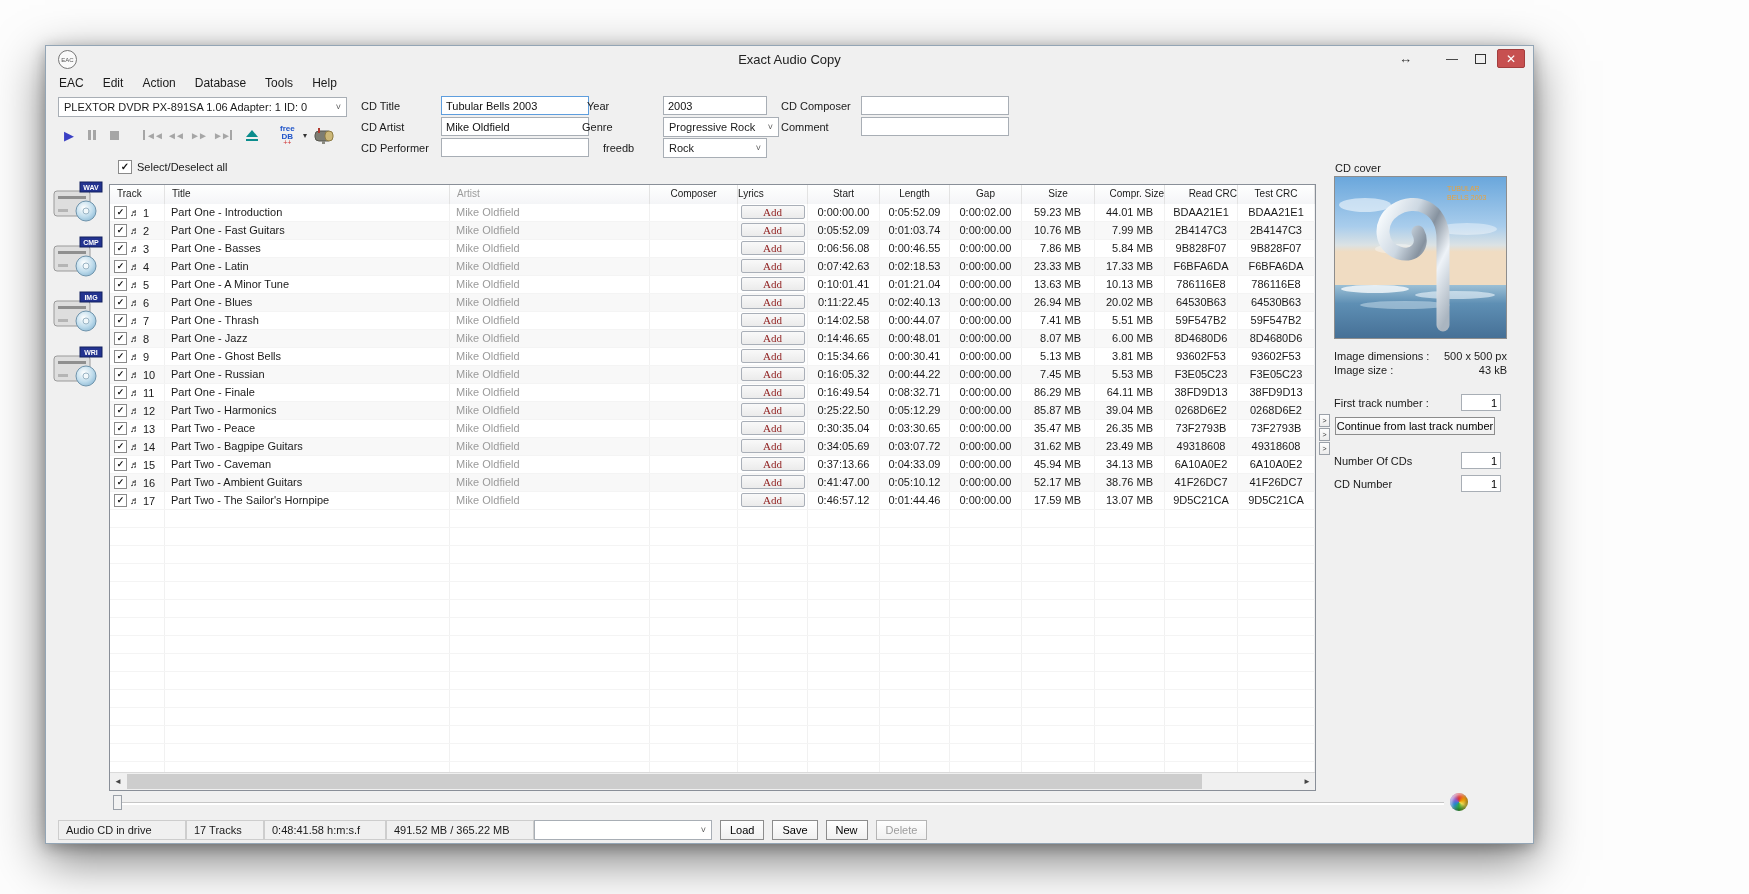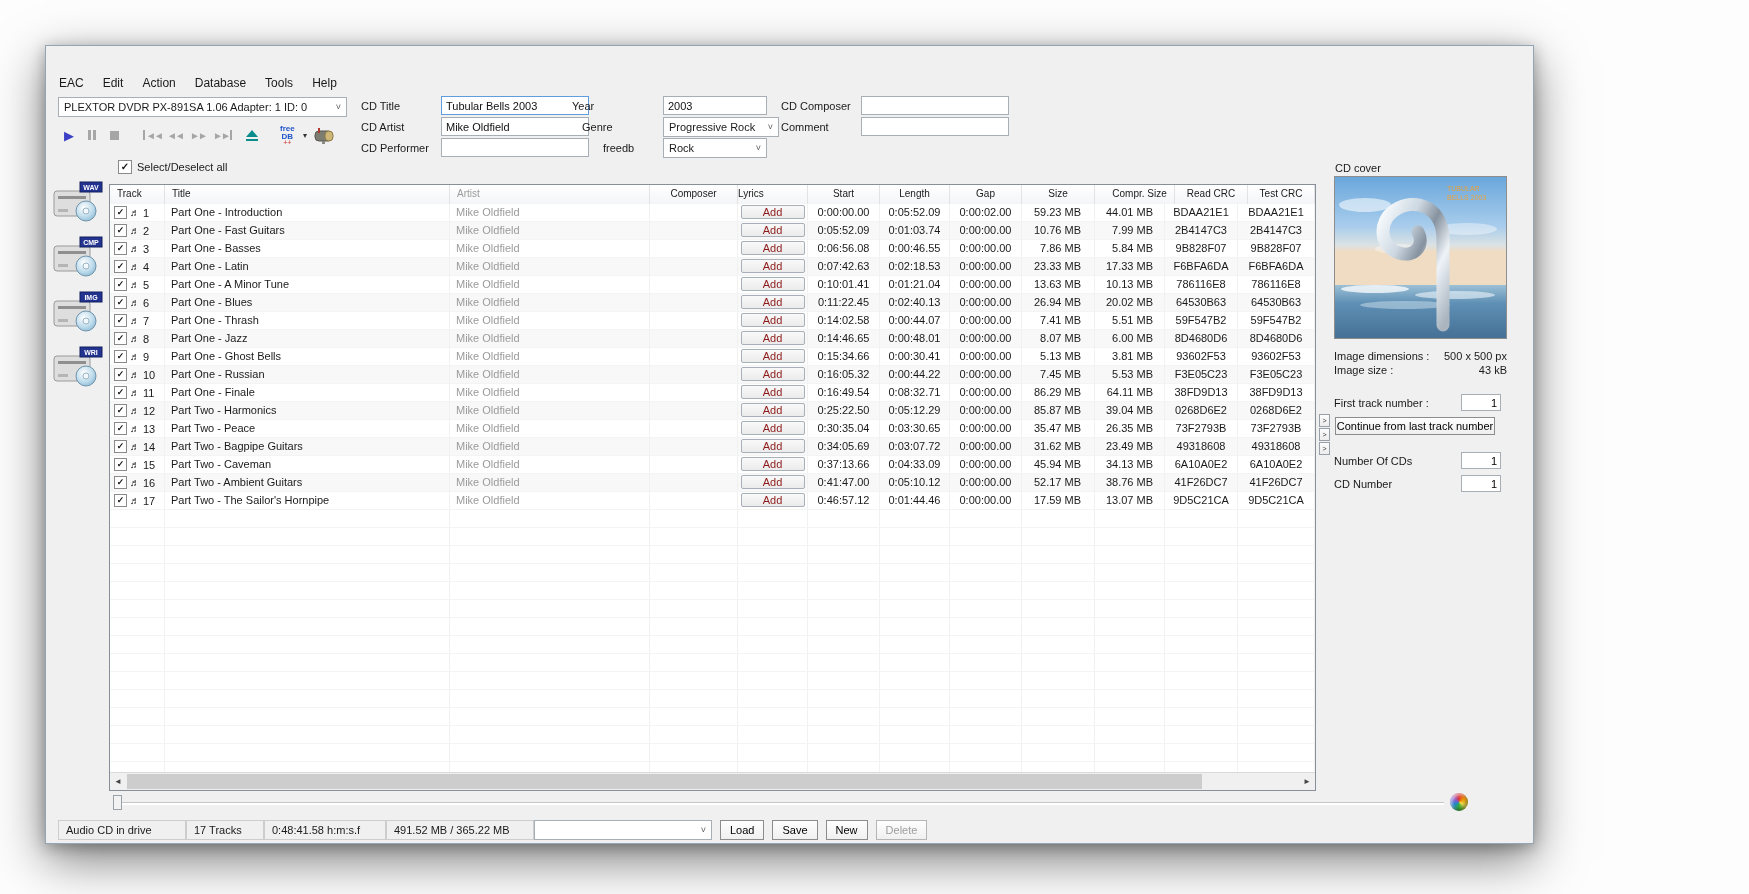--- a/index.html
+++ b/index.html
@@ -55,21 +55,21 @@
   .tcell{box-sizing:border-box;border-right:1px solid #f1f1f1;overflow:hidden;white-space:nowrap}
   .c-track{width:55px}.c-title{width:285px;padding-left:6px}.c-artist{width:200px;padding-left:6px;color:#9b9b9b}
   .c-composer{width:88px}.c-lyrics{width:70px}.c-start{width:72px;text-align:center}
   .c-length{width:70px;text-align:center}.c-gap{width:72px;text-align:center}
   .c-size{width:73px;text-align:right;padding-right:13px}.c-compr{width:70px;text-align:right;padding-right:11px}
   .c-rcrc{width:73px;text-align:center}.c-tcrc{width:71px;text-align:center;flex:1}
   .h-title{padding-left:6px}
   .trackcell{display:flex;align-items:center;gap:3px;padding-left:4px}
   .cb{width:11px;height:11px;background:#fff;border:1px solid #8a8a8a;font-size:9px;line-height:10px;text-align:center;color:#111;flex:none;font-weight:bold}
   .note{font-size:10px;color:#222;flex:none}
-  .addbtn{display:block;margin:1px auto 0;width:64px;height:14px;line-height:12px;text-align:center;font-size:11px;color:#8e1b1b;background:linear-gradient(#f9f9f9,#ebebeb);border:1px solid #a9afb8;border-radius:2px;padding:0;font-family:Liberation Sans, sans-serif}
+  .addbtn{display:block;margin:1px auto 0;width:64px;height:14px;line-height:12px;text-align:center;font-size:11px;color:#8e1b1b;background:linear-gradient(#f9f9f9,#ebebeb);border:1px solid #a9afb8;border-radius:2px;padding:0;font-family:Liberation Serif, serif}
   .hscroll{position:absolute;left:0;right:0;bottom:0;height:17px;background:#f0f0f0;border-top:1px solid #dadada}
   .hs-arrow{position:absolute;top:1px;width:16px;height:15px;display:flex;align-items:center;justify-content:center;font-size:8px;color:#444}
   .hs-thumb{position:absolute;left:17px;top:1px;height:15px;width:1075px;background:#cdcdcd}
   
   .chevcol{position:absolute;left:1273px;top:368px;display:flex;flex-direction:column}
   .chev{width:11px;height:13px;border:1px solid #9aa0a8;background:linear-gradient(#fdfdfd,#ececec);font-size:7px;line-height:11px;text-align:center;color:#333;margin-bottom:1px;box-sizing:border-box}
   
   .rpanel{position:absolute;left:1287px;top:116px;width:176px;font-size:11px}
   .cover{position:absolute;left:1px;top:14px;width:173px;height:163px;border:1px solid #8d8d8d;box-sizing:border-box;overflow:hidden}
   .kv{position:absolute;left:1px;right:2px;display:flex;justify-content:space-between}
@@ -88,20 +88,32 @@
   .scombo{position:relative;width:178px;height:20px;background:#fff;border:1px solid #a8aeb5;box-sizing:border-box}
   .scombo .arrow{position:absolute;right:5px;top:4px;font-size:9px;color:#555}
   .sbtn{height:20px;margin-left:8px;border:1px solid #8c8c8c;background:linear-gradient(#fefefe,#f0f0f0);font:11px "Liberation Sans",sans-serif;padding:0 9px}
   .sbtn.disabled{color:#9c9c9c;border-color:#b5b5b5}
 </style>
 </head>
 <body>
 
 <div class="window">
 
+  <div class="titlebar">
+    <div class="eac-logo">EAC</div>
+    <div class="tb-title">Exact Audio Copy</div>
+    <div class="winbtns">
+      <span class="resize-glyph">↔</span>
+      <span class="wbtn">—</span>
+      <span class="wbtn">
+          <i class="max-box"></i>
+        </span>
+      <span class="wbtn close">✕</span>
+    </div>
+  </div>
 
   <div class="menubar" id="menubar">
       <div class="menu-item">EAC</div>
       <div class="menu-item">Edit</div>
       <div class="menu-item">Action</div>
       <div class="menu-item">Database</div>
       <div class="menu-item">Tools</div>
       <div class="menu-item">Help</div>
     </div>
 
@@ -110,21 +122,21 @@
     <span class="arrow">˅</span>
   </div>
 
   <span class="lbl" style="left:315px;top:54px">CD Title</span>
   <input class="txt focused" style="left: 395px; top: 50px; width: 148px;" value="Tubular Bells 2003">
   <span class="lbl" style="left:315px;top:75px">CD Artist</span>
   <input class="txt" style="left: 395px; top: 71px; width: 148px;" value="Mike Oldfield">
   <span class="lbl" style="left:315px;top:96px">CD Performer</span>
   <input class="txt" style="left: 395px; top: 92px; width: 148px;" value="">
 
-  <span class="lbl" style="left:526px;top:54px">Year</span>
+  <span class="lbl" style="left:541px;top:54px">Year</span>
   <input class="txt" style="left: 617px; top: 50px; width: 104px;" value="2003">
   <span class="lbl" style="left:536px;top:75px">Genre</span>
   <div class="combo" style="left:617px;top:71px;width:116px">
     <span>Progressive Rock</span>
     <span class="arrow">˅</span>
   </div>
   <span class="lbl" style="left:557px;top:96px">freedb</span>
   <div class="combo" style="left:617px;top:92px;width:104px">
     <span>Rock</span>
     <span class="arrow">˅</span>
@@ -244,22 +256,22 @@
     <div class="hrow" id="thead">
         <div class="hcell c-track left" style="text-align: left; padding-right: 0px;">Track</div>
         <div class="hcell c-title left h-title" style="text-align: left; padding-right: 0px;">Title</div>
         <div class="hcell c-artist left" style="text-align: left; padding-right: 4px;">Artist</div>
         <div class="hcell c-composer" style="text-align: center; padding-right: 0px;">Composer</div>
         <div class="hcell c-lyrics" style="text-align: left; padding-right: 0px;">Lyrics</div>
         <div class="hcell c-start" style="text-align: center; padding-right: 0px;">Start</div>
         <div class="hcell c-length" style="text-align: center; padding-right: 0px;">Length</div>
         <div class="hcell c-gap" style="text-align: center; padding-right: 0px;">Gap</div>
         <div class="hcell c-size" style="text-align: center; padding-right: 0px;">Size</div>
-        <div class="hcell c-compr" style="text-align: center; padding-right: 0px; margin-left: 10px;">Compr. Size</div>
-        <div class="hcell c-rcrc" style="text-align: center; padding-right: 0px;">Read CRC</div>
+        <div class="hcell c-compr" style="text-align: right; padding-right: 0px;">Compr. Size</div>
+        <div class="hcell c-rcrc" style="text-align: right; padding-right: 0px;">Read CRC</div>
         <div class="hcell c-tcrc" style="text-align: center; padding-right: 0px;">Test CRC</div>
       </div>
     <div class="rows" id="tbody">
         <div class="trow">
           <div class="tcell c-track trackcell">
             <span class="cb">✓</span>
             <span class="note">♬</span>
             <span>1</span>
           </div>
           <div class="tcell c-title">Part One - Introduction</div>

